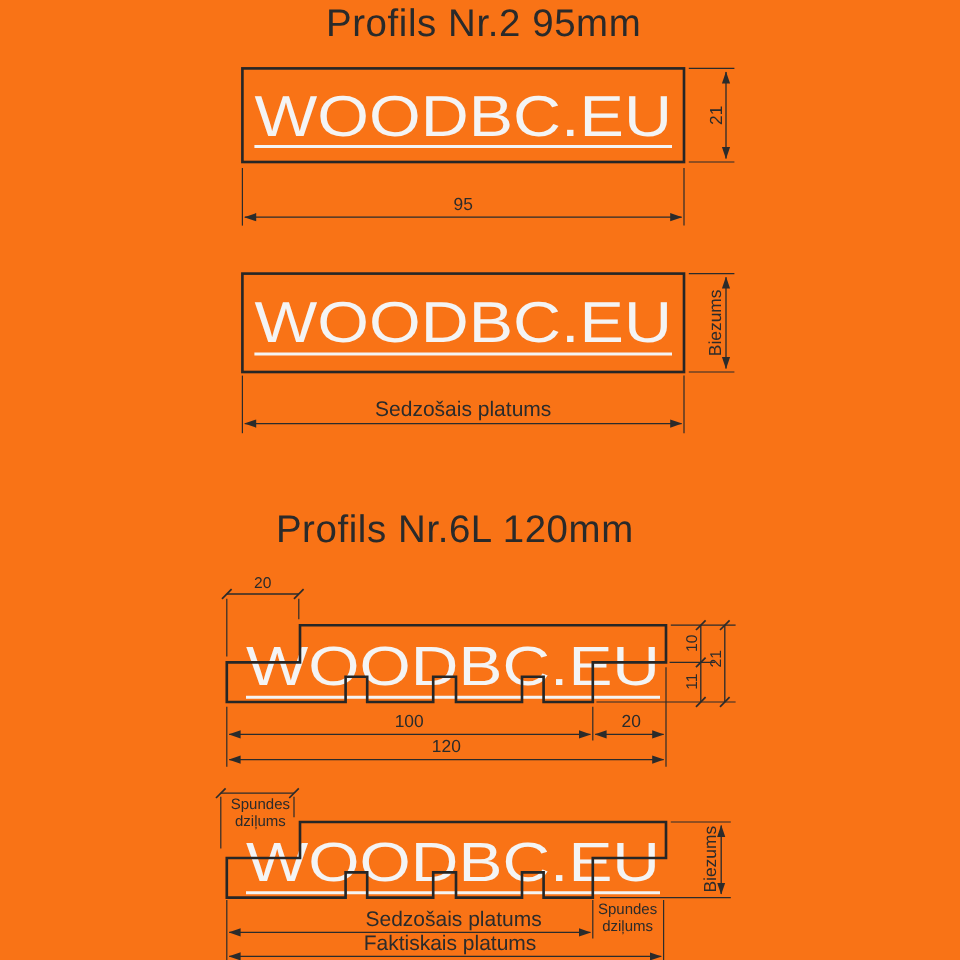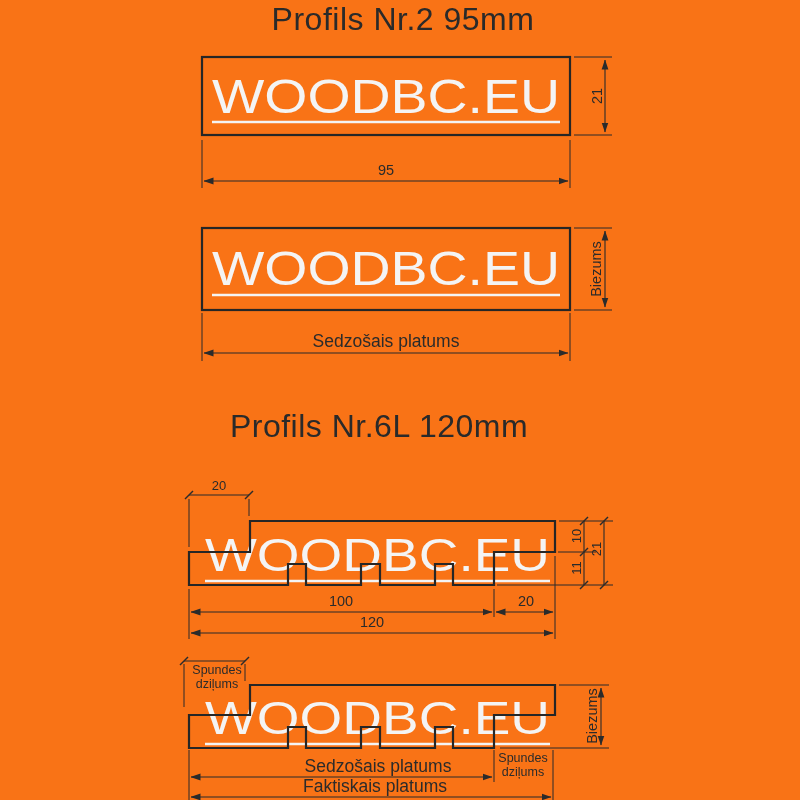--- a/index.html
+++ b/index.html
@@ -1,21 +1,21 @@
 <!DOCTYPE html>
 <html><head>
 <meta charset="utf-8">
 <style>
   html,body{margin:0;padding:0;background:#ffffff;}
   #page{position:relative;width:800px;height:800px;background:#f97316;overflow:hidden;
         font-family:"Liberation Sans",sans-serif;color:#2b2b2b;}
   .title{position:absolute;white-space:nowrap;font-size:32px;font-weight:400;
          letter-spacing:.5px;color:#2a2a2a;transform:translateX(-50%);}
   #title1{left:403px;top:1px;}
-  #title2{left:379px;top:408px;}
+  #title2{left:379px;top:423px;}
   svg{position:absolute;left:0;top:0;}
   svg text{font-family:"Liberation Sans",sans-serif;fill:#2b2b2b;}
   .profile{fill:none;stroke:#262626;stroke-width:2.2;stroke-linejoin:miter;}
   .dim{stroke:#2b2b2b;stroke-width:1.1;fill:none;}
   .ext{stroke:#2b2b2b;stroke-width:1;fill:none;}
   .tick{stroke:#2b2b2b;stroke-width:1.4;fill:none;}
   .wm{fill:#f4f4f4;font-size:48px;}
   .wm-s2{font-size:46px;}
   .wmline{stroke:#f4f4f4;stroke-width:2.5;}
   .dimtxt{font-size:14.5px;}

